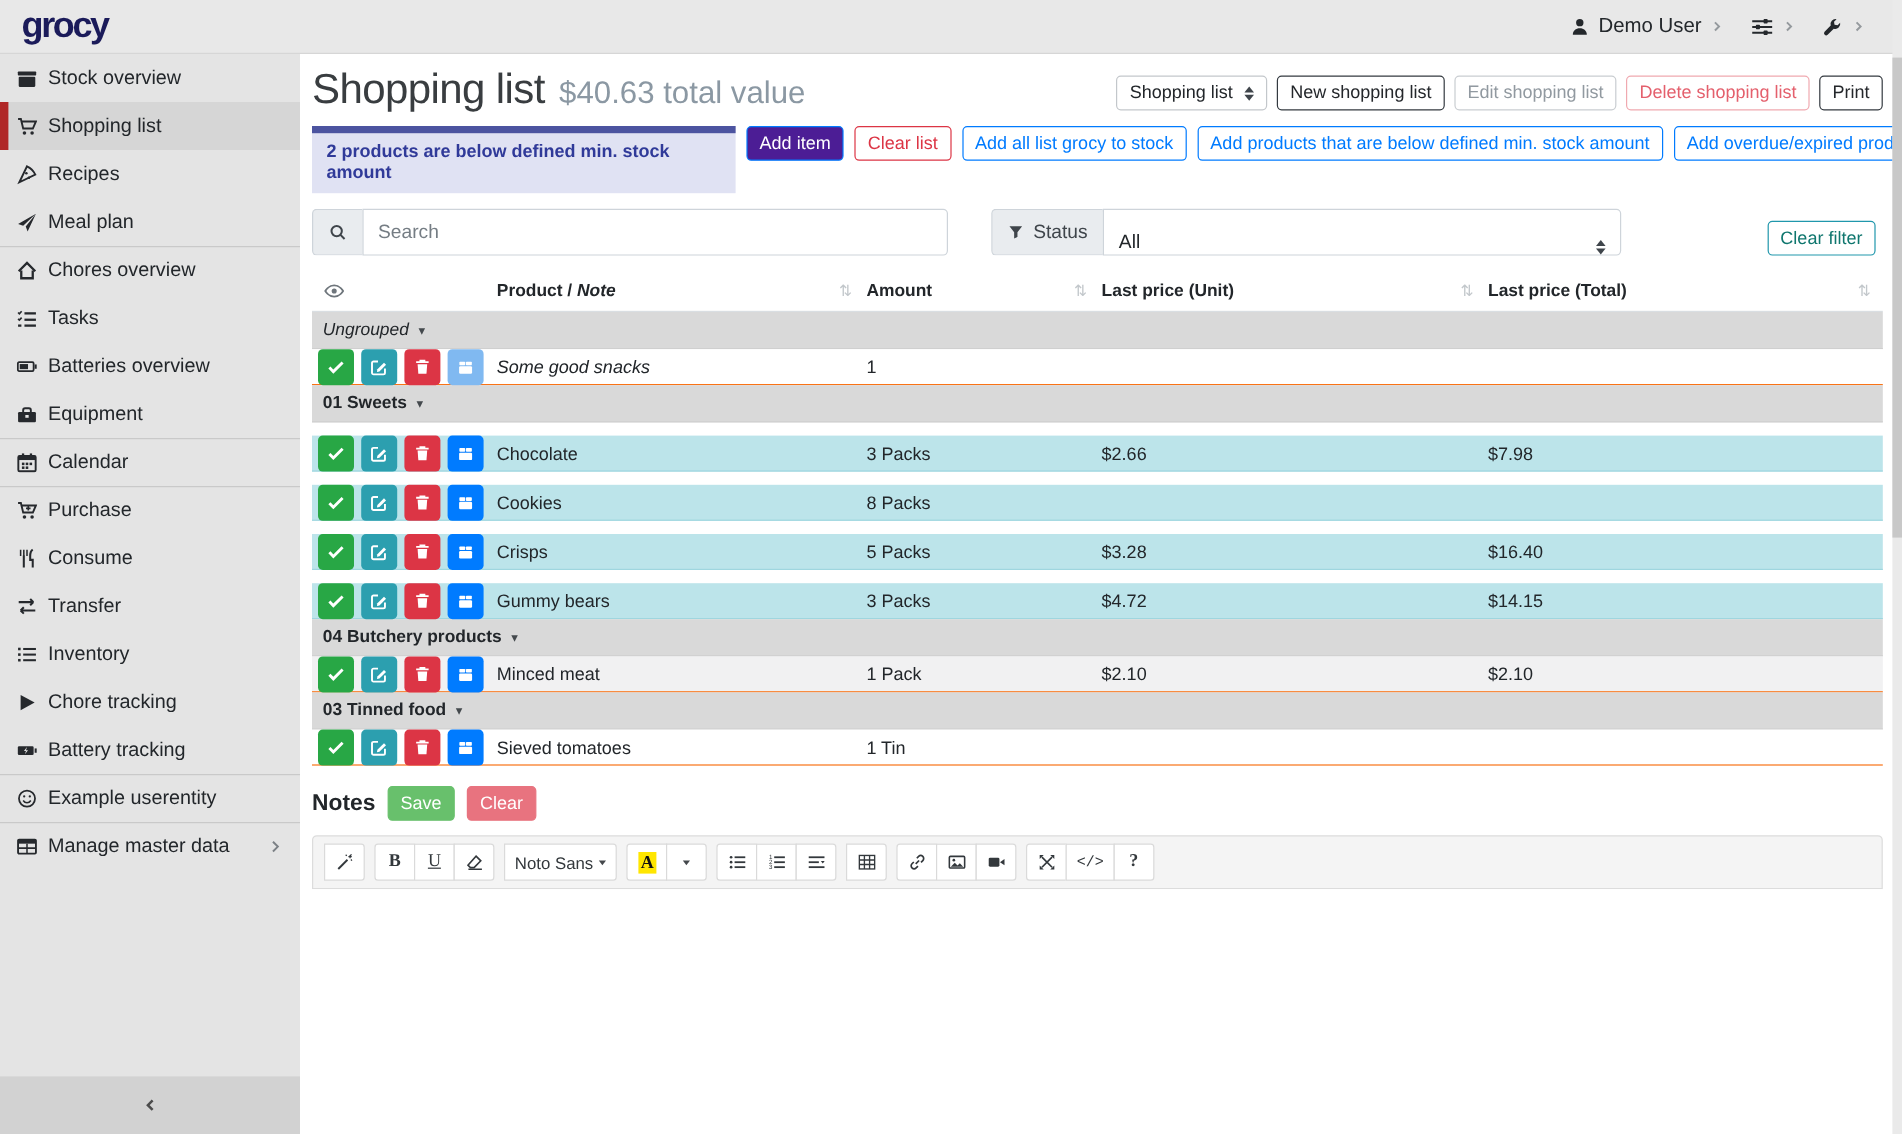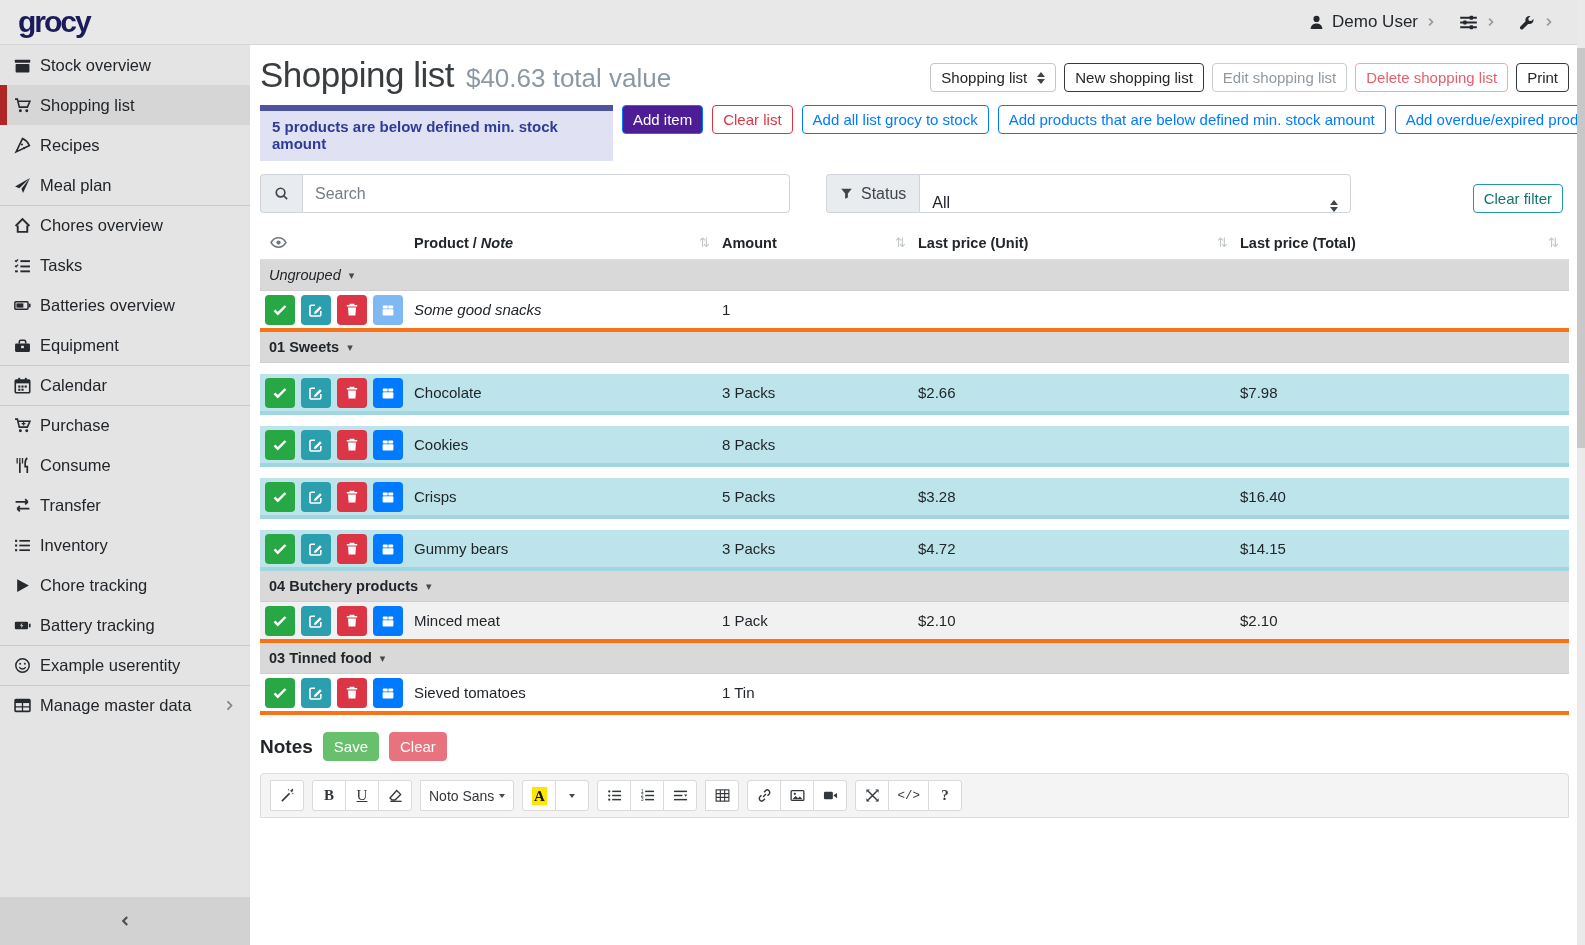--- a/index.html
+++ b/index.html
@@ -82,21 +82,21 @@
   .t-head { height: 34px; border-bottom: 1px solid #d9dee2; font-weight: bold; font-size: 14.5px; }
   .th { display: flex; align-items: center; height: 100%; padding: 0 10px 0 2px; }
   .th-first { padding-left: 10px; color: #6f767c; }
   .th .sort { margin-left: auto; color: #c2c7cb; font-weight: normal; font-size: 13px; }
   .note-it { font-style: italic; margin-left: 4px; }
   .group-row { background: #d9d9d9; height: 31px; display: flex; align-items: center; gap: 8px;
                padding-left: 9px; font-size: 14.5px; border-bottom: 1px solid #cfcfcf; cursor: pointer; }
   .group-label.bold { font-weight: bold; }
   .group-label.italic { font-style: italic; }
   .group-caret { font-size: 11px; color: #44494d; }
-  .item-row { height: 41px; border-bottom: 4px solid #f97316; background: #fff; }
+  .item-row { height: 30px; border-bottom: 1px solid #f97316; background: #fff; }
   .item-row.stripe { background: #f1f1f2; }
   .item-row.hl { background: #bce4ea; border-bottom-color: #9fd6df; margin-top: 11px; }
   .cell { padding: 0 10px 0 2px; }
   .cell-product.note { font-style: italic; }
   .row-actions { display: flex; gap: 6px; padding-left: 5px; }
   .act-btn { width: 30px; height: 30px; border-radius: 4px; border: none; display: flex; align-items: center;
              justify-content: center; cursor: pointer; padding: 0; }
   .act-check { background: #28a745; } .act-edit { background: #2c9faf; }
   .act-trash { background: #dc3545; } .act-box { background: #007bff; }
   .act-box.faded { background: #80b9f1; }
@@ -396,21 +396,21 @@
             </span>
         </div>
         <button class="btn btn-darkline">New shopping list</button>
         <button class="btn btn-grayline">Edit shopping list</button>
         <button class="btn btn-redline-light">Delete shopping list</button>
         <button class="btn btn-darkline">Print</button>
       </div>
     </div>
 
     <div class="sub-row">
-      <div class="alert-box">5 products are below defined min. stock amount</div>
+      <div class="alert-box">2 products are below defined min. stock amount</div>
       <button class="btn btn-blue">Add item</button>
       <button class="btn btn-redline">Clear list</button>
       <button class="btn btn-blueline">Add all list grocy to stock</button>
       <button class="btn btn-blueline">Add products that are below defined min. stock amount</button>
       <button class="btn btn-blueline">Add overdue/expired products</button>
     </div>
 
     <div class="filter-row">
       <div class="input-group">
         <span class="ig-prepend">

